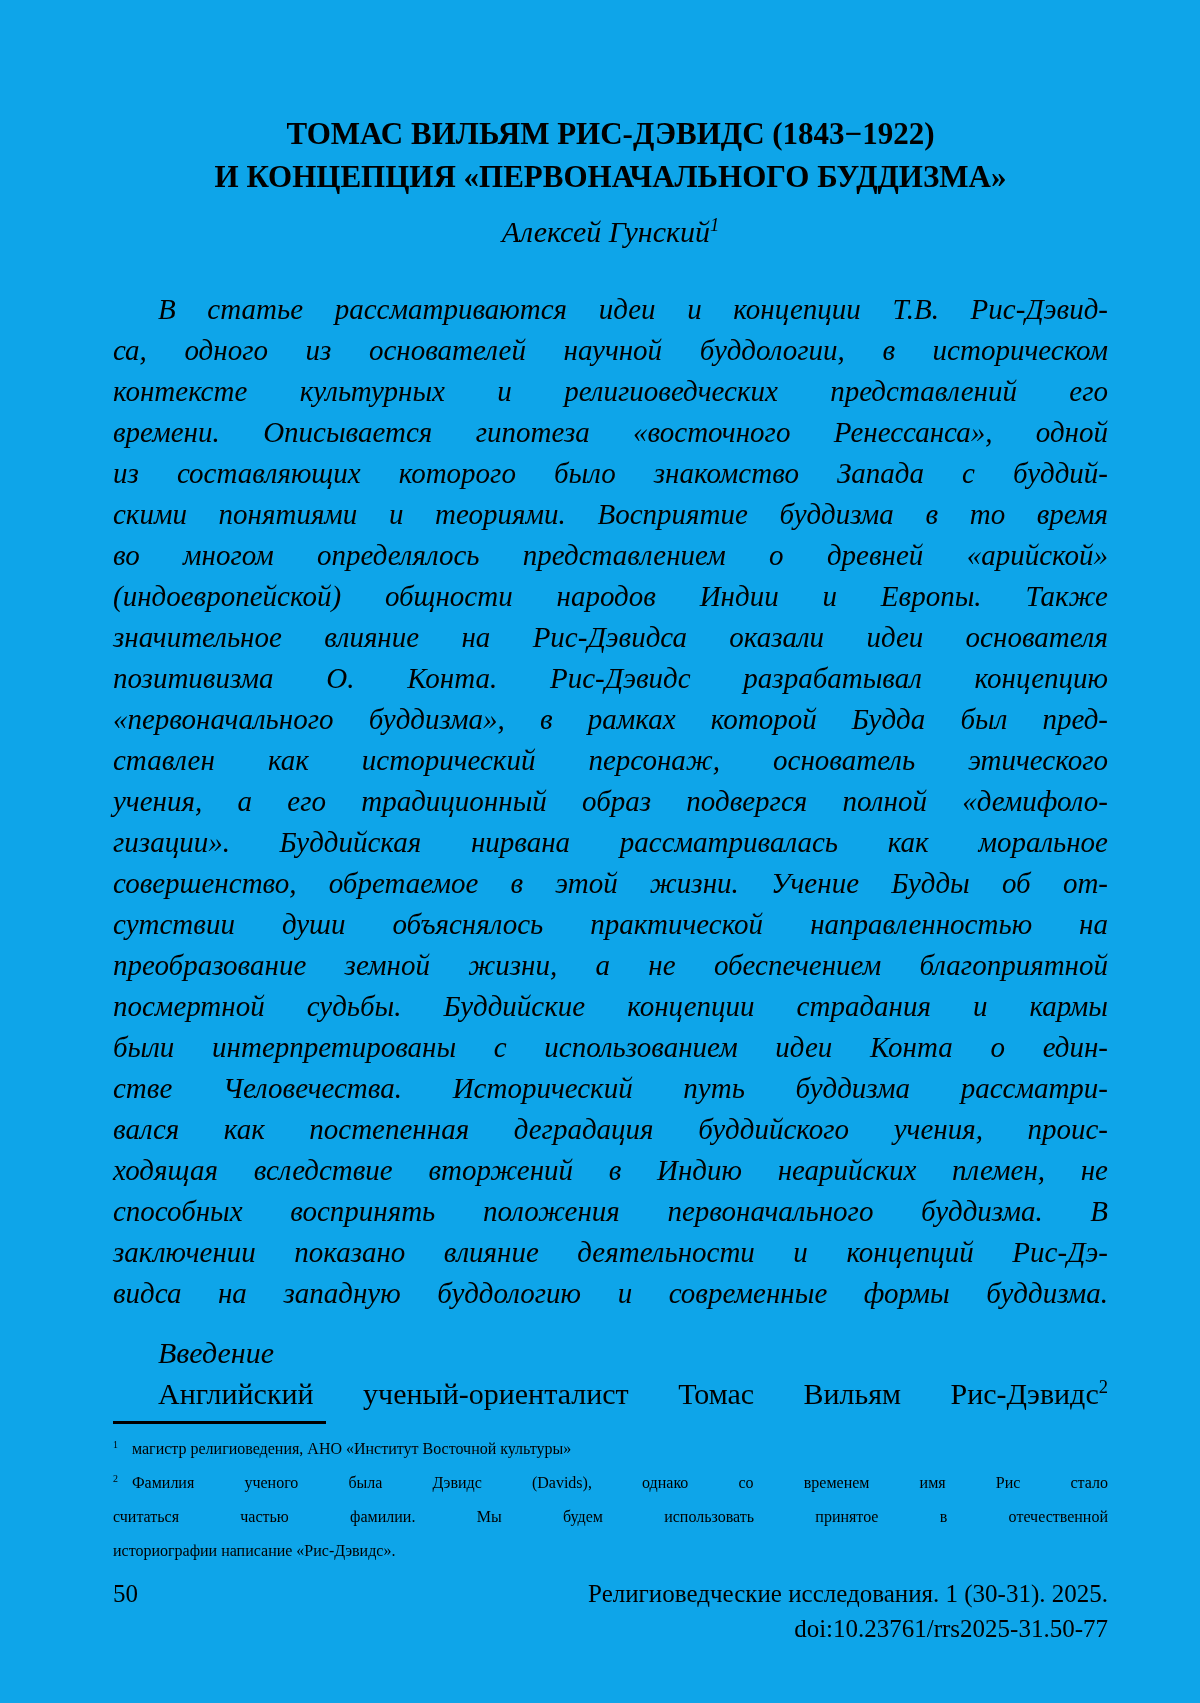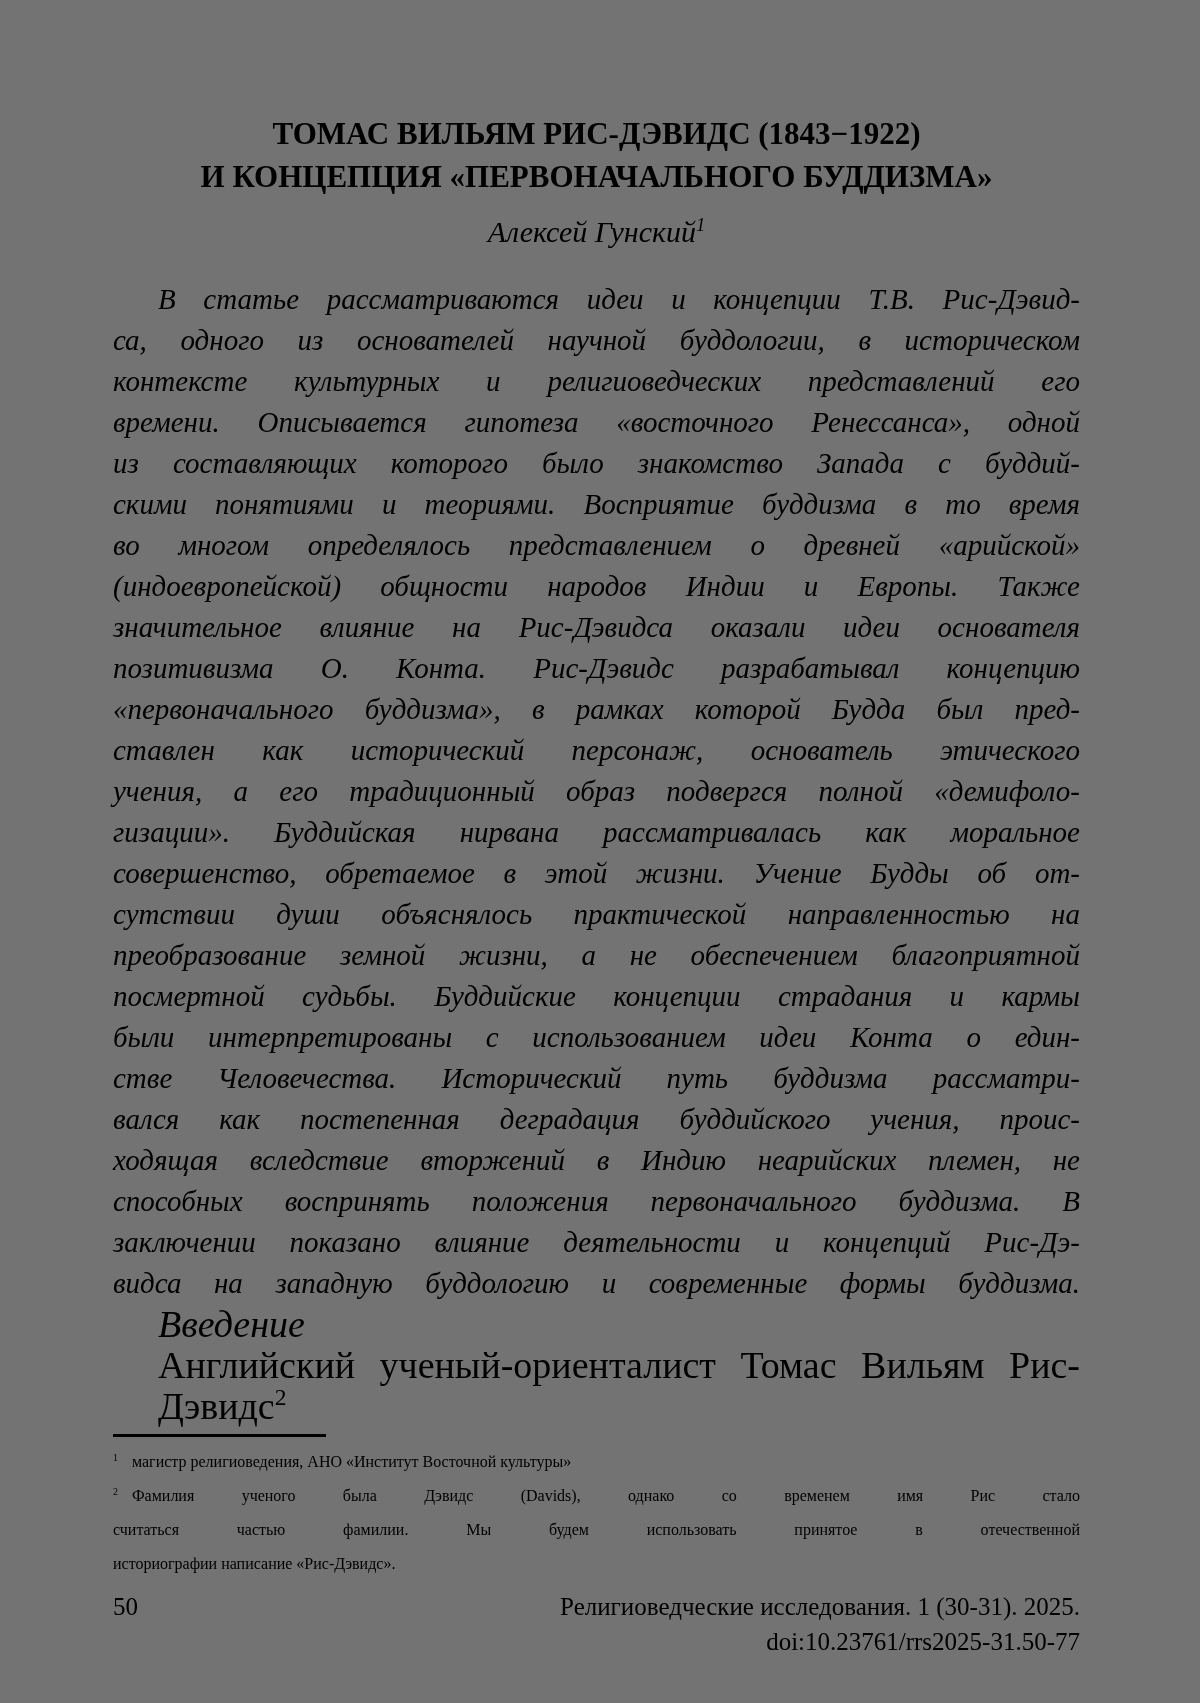--- a/index.html
+++ b/index.html
@@ -5,24 +5,24 @@
   html, body {
     margin: 0;
     padding: 0;
     background: #ffffff;
   }
   .page {
     position: relative;
     width: 1200px;
     height: 1703px;
     box-sizing: border-box;
-    background: #737373;
+    background: #0ea5e9;
     color: #000000;
     font-family: "Liberation Serif", "DejaVu Serif", serif;
-    padding: 112px 120px 0 113px;
+    padding: 112px 92px 0 113px;
     overflow: hidden;
   }
   
   .title {
     font-weight: bold;
     font-size: 31px;
     line-height: 43px;
     text-align: center;
     white-space: nowrap;
     letter-spacing: 0px;
@@ -34,36 +34,37 @@
     line-height: 43px;
     text-align: center;
   }
   sup {
     font-size: 62%;
     vertical-align: super;
     line-height: 0;
   }
   
   .abstract {
-    margin-top: 26px;
+    margin-top: 36px;
     font-style: italic;
     font-size: 29px;
     line-height: 41px;
   }
   .just {
     text-align: justify;
     text-align-last: justify;
     text-justify: inter-word;
   }
   .indent {
     padding-left: 45px;
   }
   
   .intro {
-    font-size: 38px;
+    margin-top: 18px;
+    font-size: 30px;
     line-height: 41px;
   }
   .intro-heading {
     font-style: italic;
   }
   
   .fn-rule {
     margin-top: 7px;
     width: 213px;
     height: 3px;

